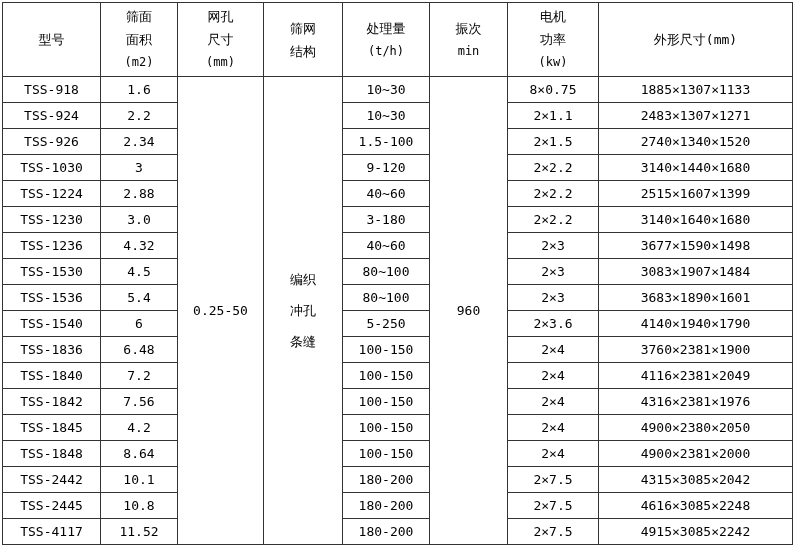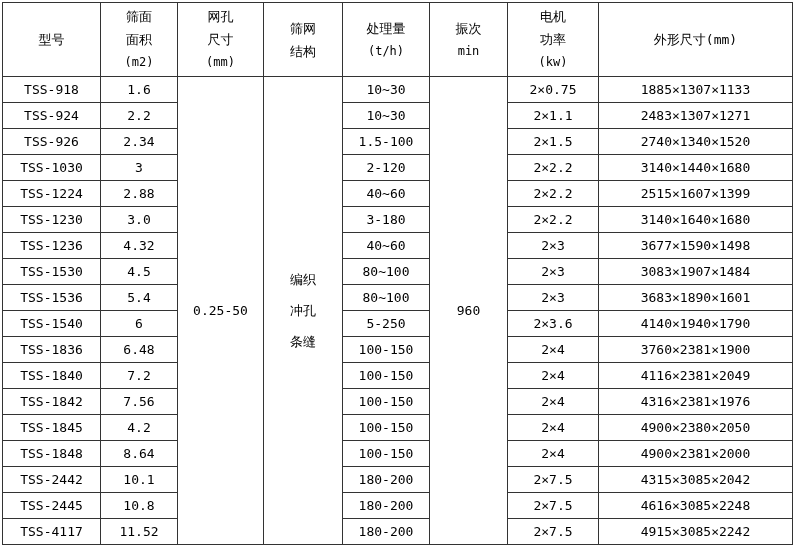--- a/index.html
+++ b/index.html
@@ -99,41 +99,41 @@
   <tbody>
     <tr>
       <td>TSS-918</td>
       <td>1.6</td>
       <td class="merged" rowspan="18">0.25-50</td>
       <td class="merged structure" rowspan="18">编织
 冲孔
 条缝</td>
       <td>10~30</td>
       <td class="merged" rowspan="18">960</td>
-      <td>2×0.75</td>
+      <td>8×0.75</td>
       <td>1885×1307×1133</td>
     </tr>
   <tr>
     <td>TSS-924</td>
     <td>2.2</td>
     <td>10~30</td>
     <td>2×1.1</td>
     <td>2483×1307×1271</td>
   </tr>
       <tr>
     <td>TSS-926</td>
     <td>2.34</td>
     <td>1.5-100</td>
     <td>2×1.5</td>
     <td>2740×1340×1520</td>
   </tr>
       <tr>
     <td>TSS-1030</td>
     <td>3</td>
-    <td>2-120</td>
+    <td>9-120</td>
     <td>2×2.2</td>
     <td>3140×1440×1680</td>
   </tr>
       <tr>
     <td>TSS-1224</td>
     <td>2.88</td>
     <td>40~60</td>
     <td>2×2.2</td>
     <td>2515×1607×1399</td>
   </tr>

